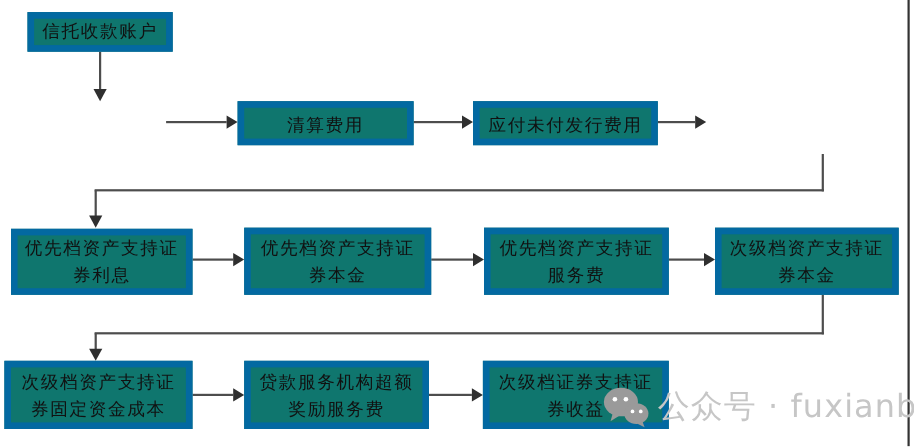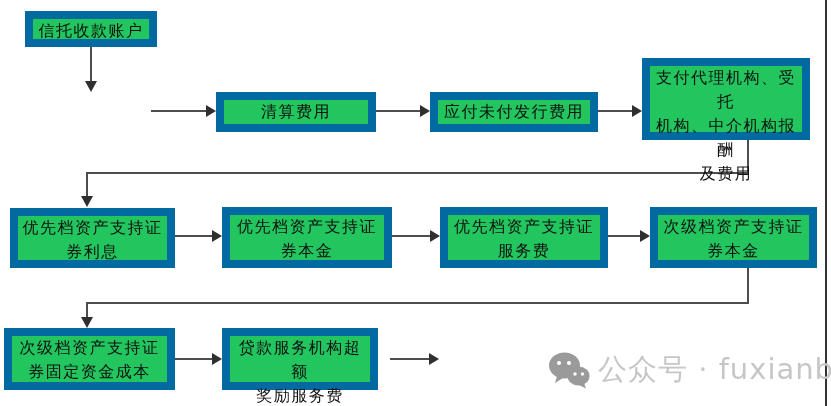--- a/index.html
+++ b/index.html
@@ -7,24 +7,24 @@
   .canvas {
     position: relative;
     width: 831px;
     height: 406px;
     background: #ffffff;
     overflow: hidden;
   }
   .node {
     position: absolute;
     box-sizing: border-box;
-    border: 8px solid #0369a1;
-    background: #22c55e;
+    border: 6px solid #0369a1;
+    background: #0f766e;
     display: flex;
-    align-items: flex-start;
+    align-items: flex-end;
     justify-content: center;
     text-align: center;
     z-index: 2;
   }
   .node-label {
     white-space: pre-line;
     font-size: 16px;
     line-height: 1.5;
     letter-spacing: 1.5px;
     color: #111111;
@@ -73,25 +73,20 @@
 
   <div class="vline" style="left:90px;top:47px;height:35px;"></div>
   <div class="arrow-down" style="left:85px;top:81px;"></div>
 
   <div class="node" style="left:430px;top:92px;width:168px;height:40px;">
     <span class="node-label">应付未付发行费用</span>
   </div>
   <div class="node" style="left:216px;top:92px;width:160px;height:40px;">
     <span class="node-label">清算费用</span>
   </div>
-  <div class="node" style="left:642px;top:58px;width:168px;height:82px;">
-    <span class="node-label">支付代理机构、受托
-机构、中介机构报酬
-及费用</span>
-  </div>
 
   <div class="hline" style="left:151px;top:110px;width:55px;"></div>
   <div class="arrow-right" style="left:206px;top:105px;"></div>
 
   <div class="hline" style="left:376px;top:110px;width:44px;"></div>
   <div class="arrow-right" style="left:420px;top:105px;"></div>
 
   <div class="hline" style="left:598px;top:110px;width:34px;"></div>
   <div class="arrow-right" style="left:632px;top:105px;"></div>
 
@@ -128,23 +123,27 @@
 
   <div class="vline" style="left:747px;top:268px;height:36px;"></div>
   <div class="hline" style="left:86px;top:302px;width:663px;"></div>
   <div class="vline" style="left:86px;top:303px;height:15px;"></div>
   <div class="arrow-down" style="left:81px;top:317px;"></div>
 
   <div class="node" style="left:4px;top:328px;width:171px;height:62px;">
     <span class="node-label">次级档资产支持证
 券固定资金成本</span>
   </div>
-  <div class="node" style="left:222px;top:328px;width:156px;height:62px;">
+  <div class="node" style="left:222px;top:328px;width:168px;height:62px;">
     <span class="node-label">贷款服务机构超额
 奖励服务费</span>
+  </div>
+  <div class="node" style="left:439px;top:328px;width:169px;height:62px;">
+    <span class="node-label">次级档证券支持证
+券收益</span>
   </div>
 
   <div class="hline" style="left:175px;top:358px;width:37px;"></div>
   <div class="arrow-right" style="left:212px;top:353px;"></div>
 
   <div class="hline" style="left:390px;top:358px;width:39px;"></div>
   <div class="arrow-right" style="left:429px;top:353px;"></div>
 
   <div class="watermark">
     <span class="wechat-icon">

